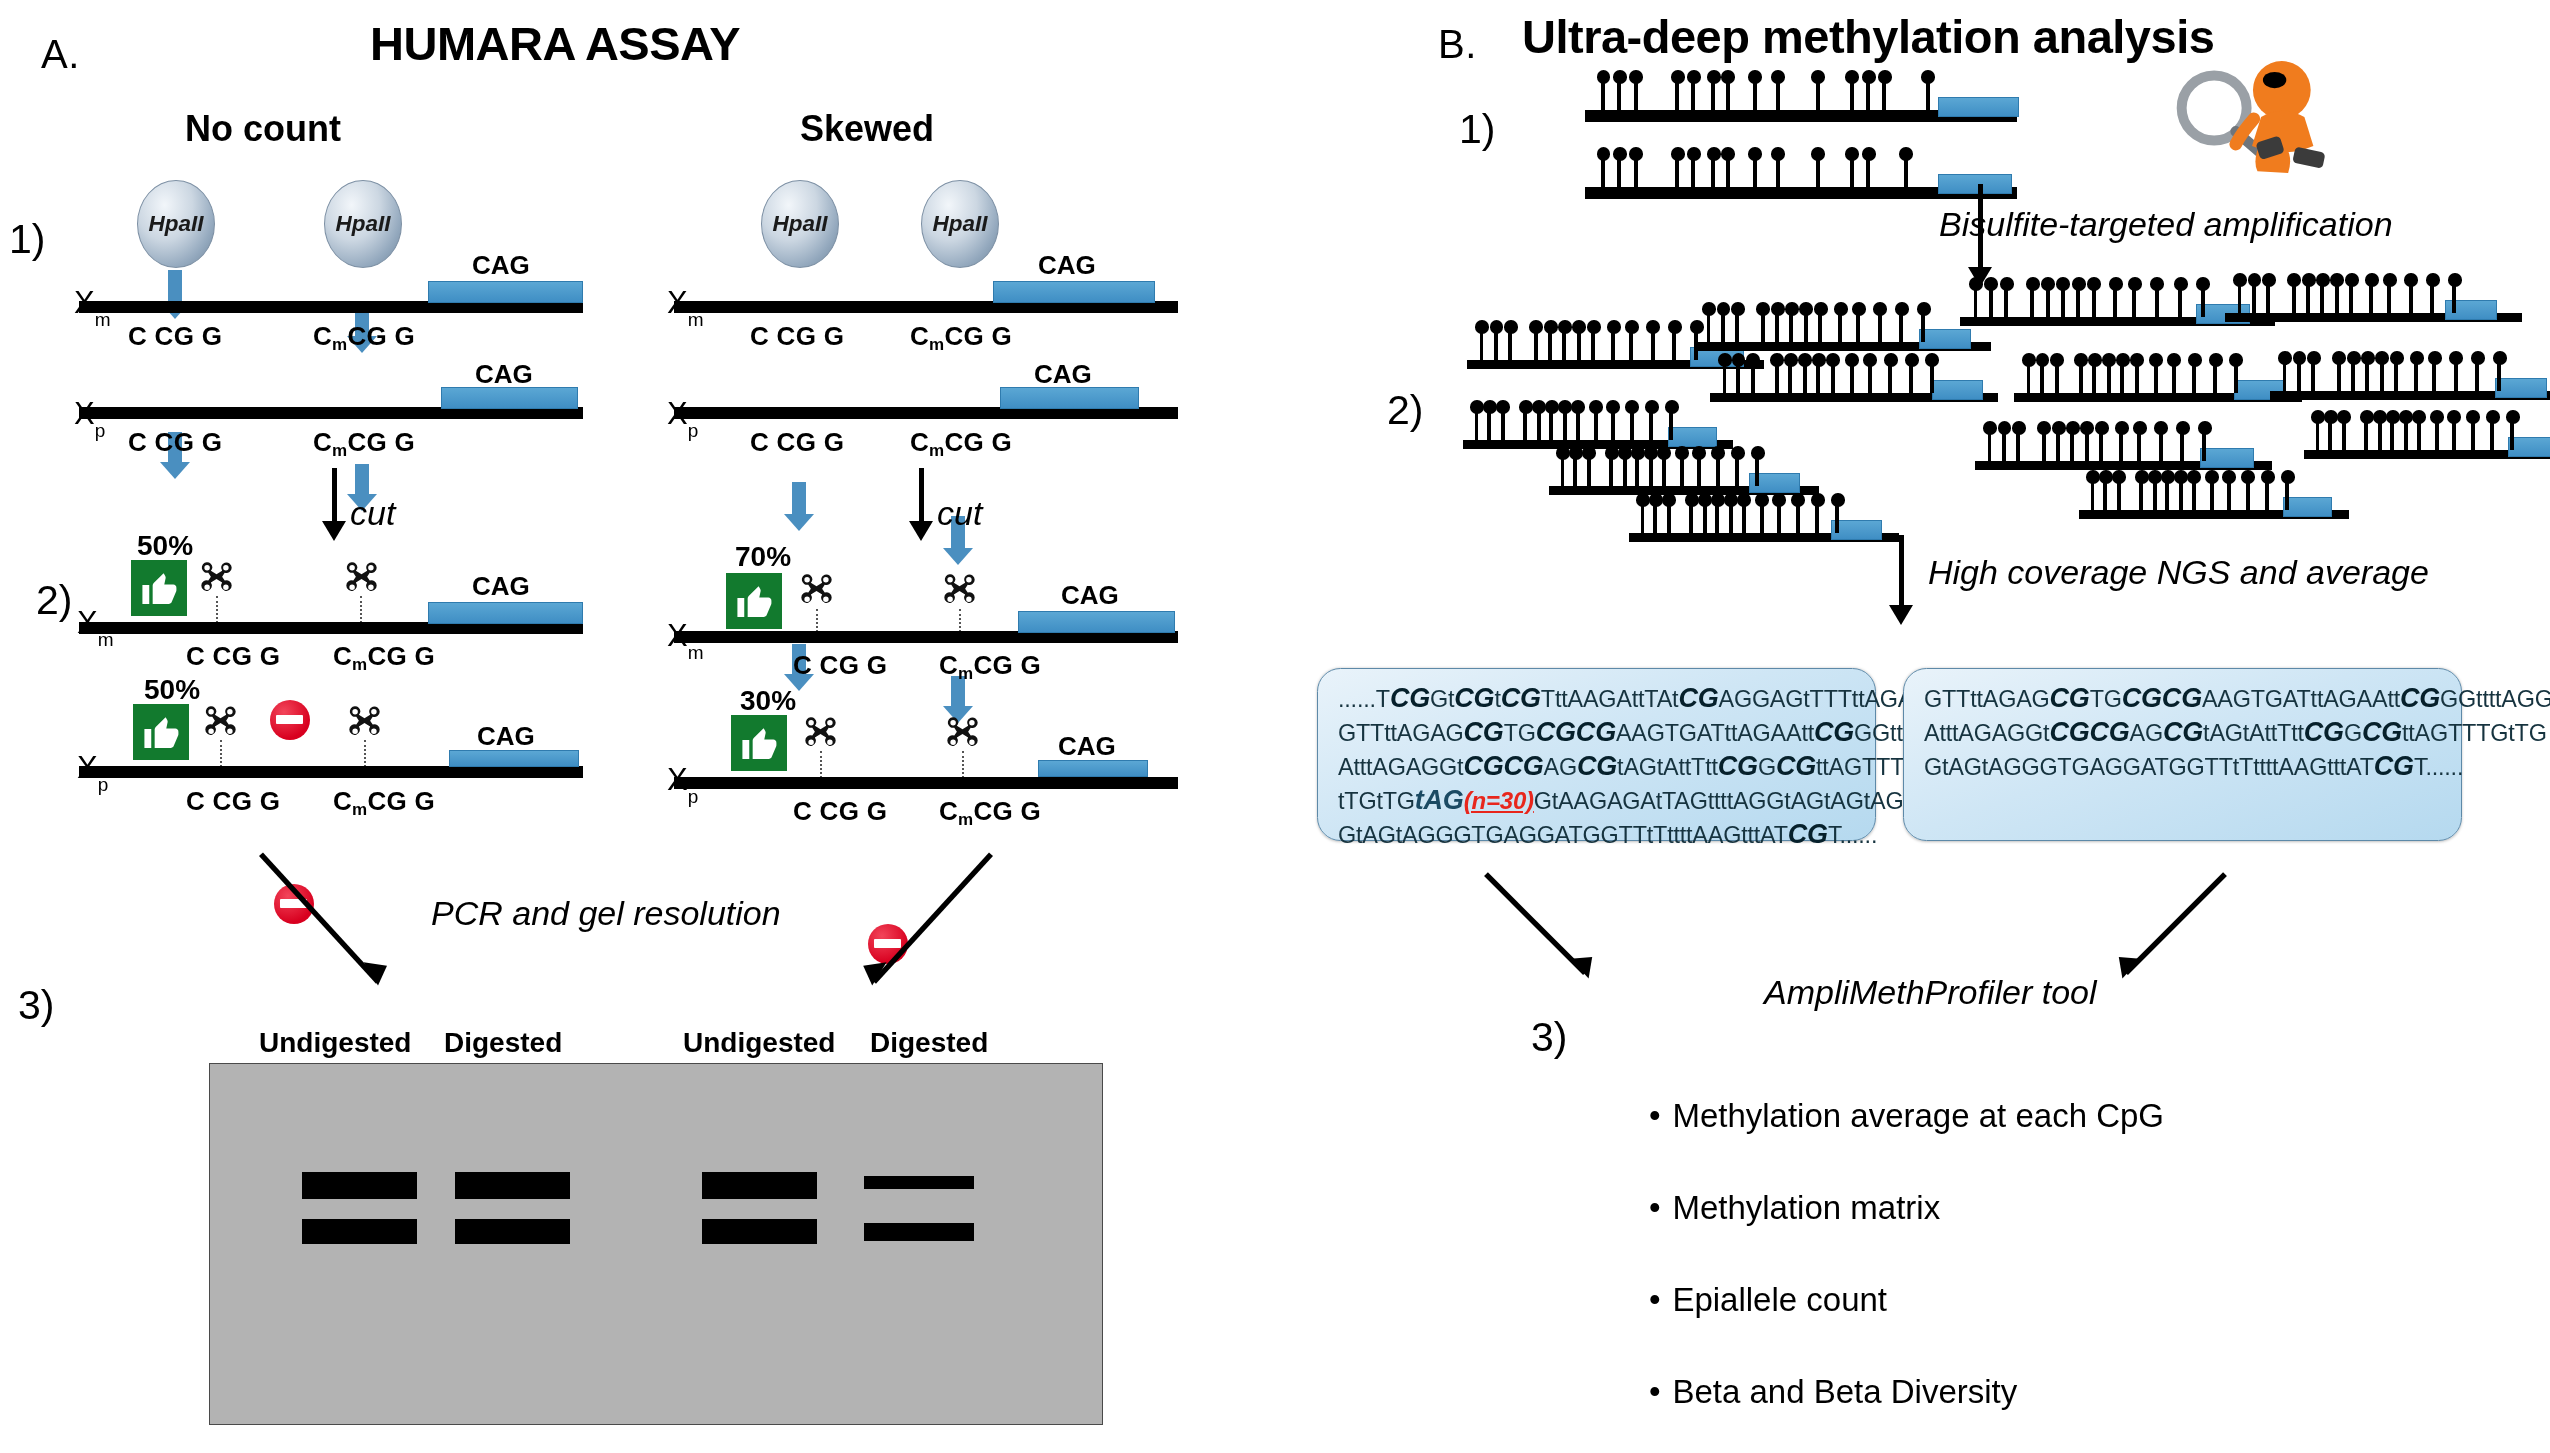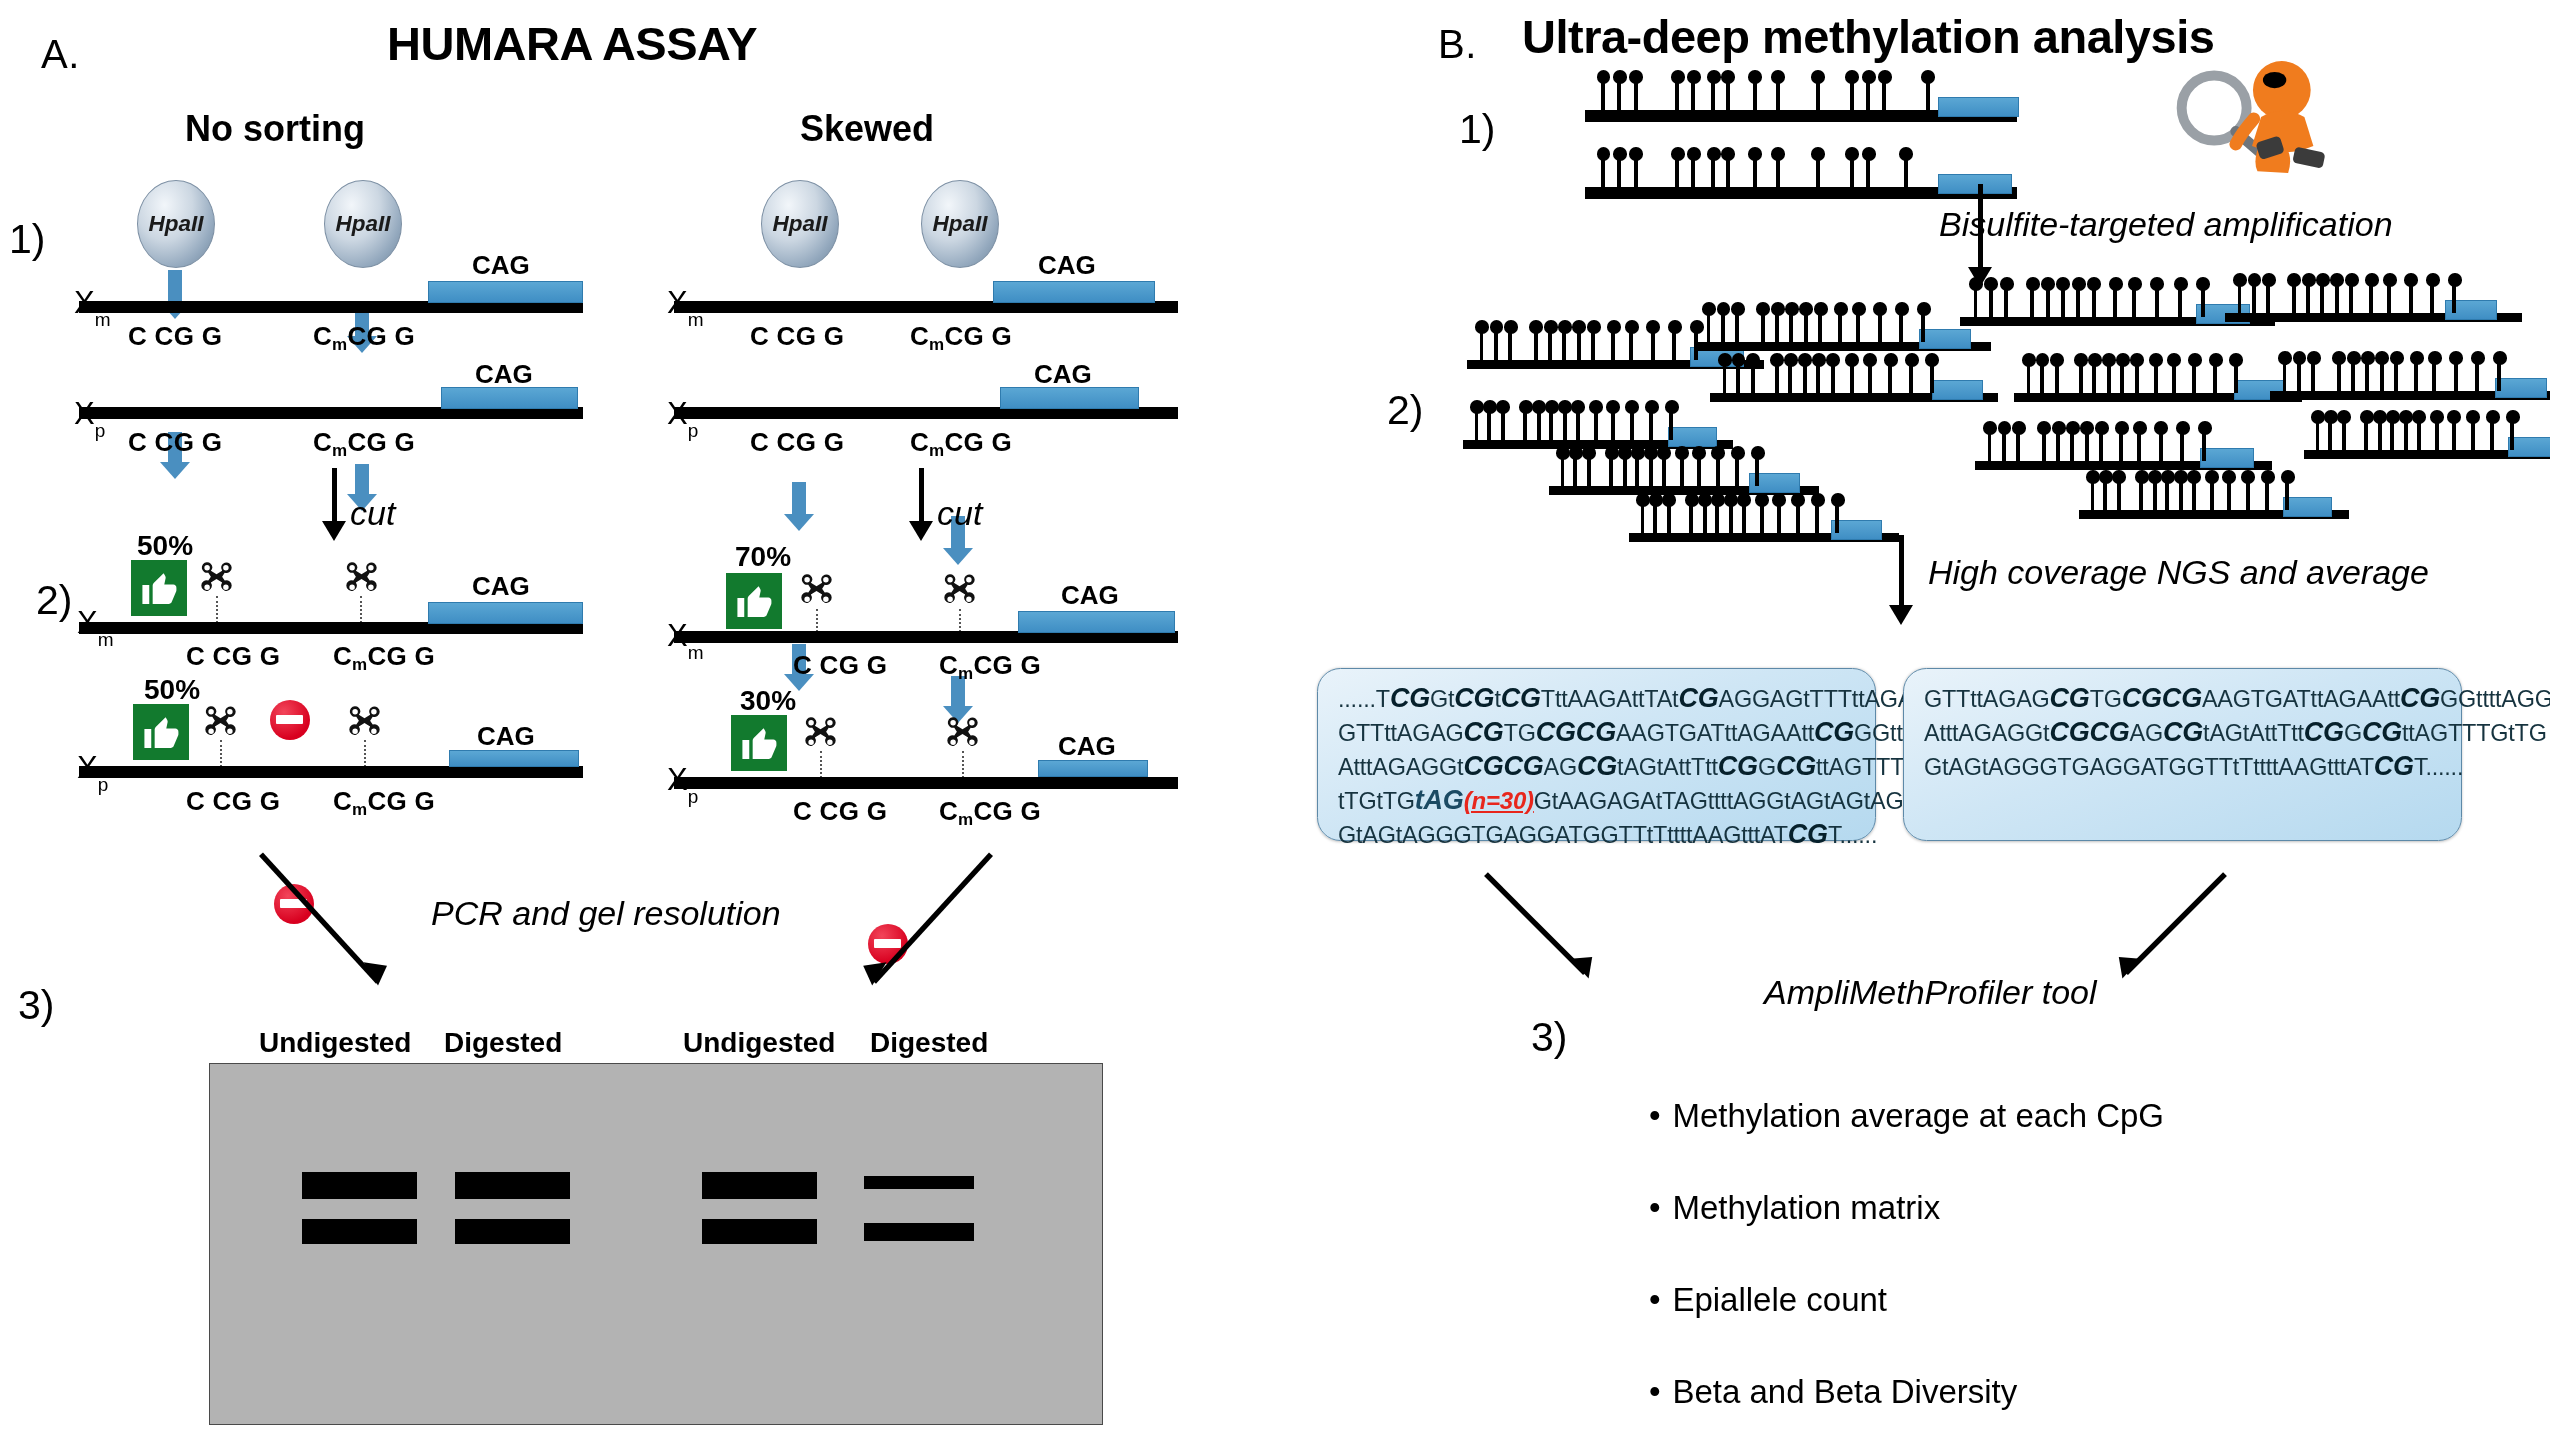--- a/index.html
+++ b/index.html
@@ -84,23 +84,23 @@
       text-decoration:underline;}
   .tag{color:#1b4a63;font-weight:bold;font-style:italic;font-size:27px;}
 
   
   .person{position:absolute;}
 </style>
 </head>
 <body>
 
 <div class="abs panel-letter" style="left:41px;top:32px;">A.</div>
-<div class="abs panel-title" style="left:387px;top:16px;">HUMARA ASSAY</div>
-
-<div class="abs col-title" style="left:185px;top:108px;">No sorting</div>
+<div class="abs panel-title" style="left:370px;top:16px;">HUMARA ASSAY</div>
+
+<div class="abs col-title" style="left:185px;top:108px;">No count</div>
 <div class="abs col-title" style="left:800px;top:108px;">Skewed</div>
 
 <div class="abs step-num" style="left:9px;top:216px;">1)</div>
 <div class="abs step-num" style="left:36px;top:577px;">2)</div>
 <div class="abs step-num" style="left:18px;top:982px;">3)</div>
 
 <div class="abs hpa" style="left:137px;top:180px;">
     <span>HpaII</span>
   </div>
 <div class="abs hpa" style="left:324px;top:180px;">

